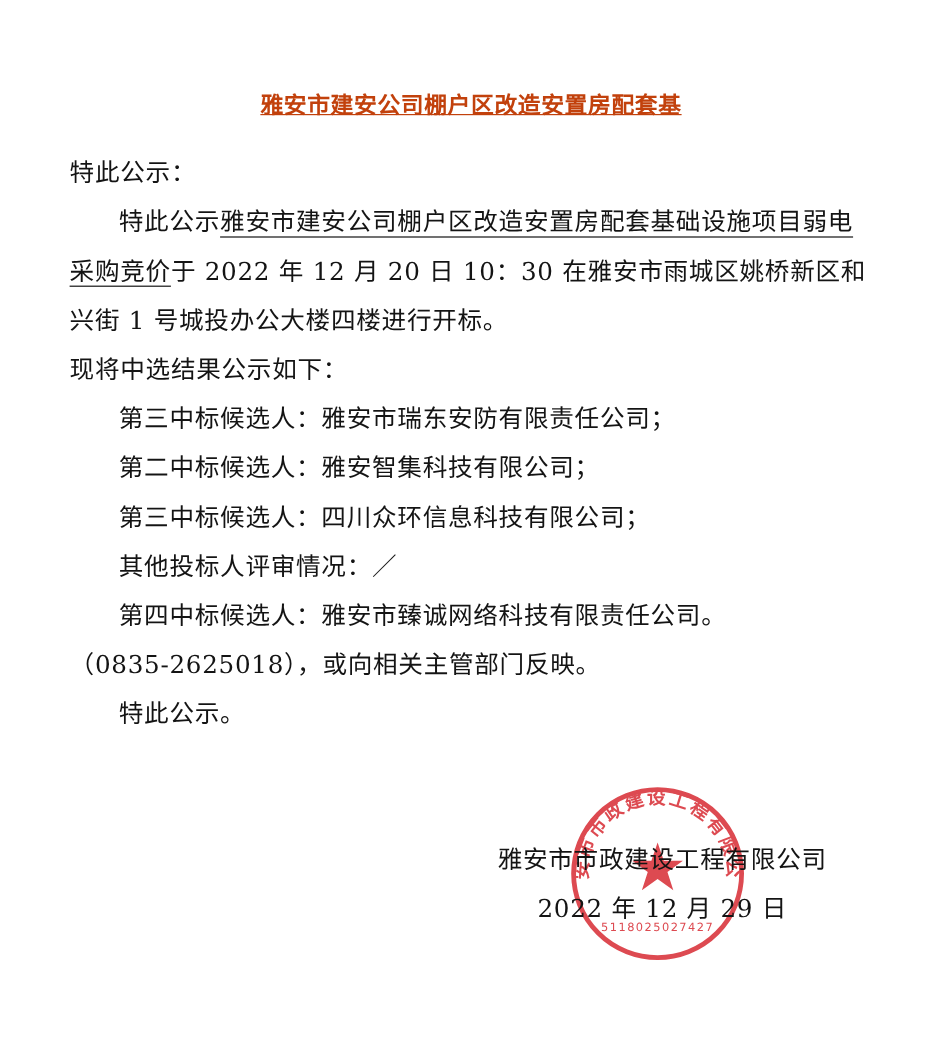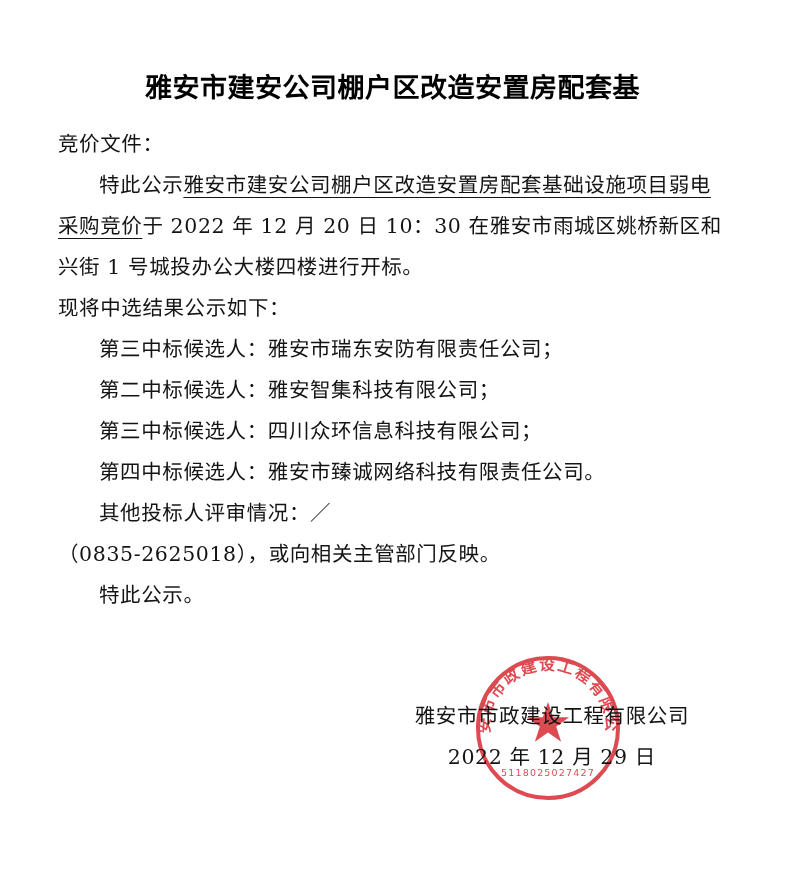--- a/index.html
+++ b/index.html
@@ -16,26 +16,27 @@
   }
   .page {
     position: relative;
     width: 785px;
     height: 870px;
     box-sizing: border-box;
     padding: 66px 58px 0 58px;
   }
   .doc-title {
     text-align: center;
-    font-size: 27px;
+    font-size: 19px;
     font-weight: bold;
     line-height: 44px;
     letter-spacing: 0.5px;
     margin: 0 18px 14px 18px;
-    color: #000000;
+    color: #c2410c;
+    text-decoration: underline;
   }
   .doc-title .line {
     display: block;
   }
   .body-text {
     font-size: 20.5px;
     line-height: 41px;
     letter-spacing: 0.6px;
     color: #141414;
   }
@@ -103,32 +104,32 @@
 <body>
 
 <div class="page">
 
   <div class="doc-title">
     <span class="line">雅安市建安公司棚户区改造安置房配套基</span>
   </div>
 
   <div class="body-text">
 
-    <p class="p">竞价文件：</p>
+    <p class="p">特此公示：</p>
 
     <p class="p p-indent"><span>特此公示</span><span class="underline">雅安市建安公司棚户区改造安置房配套基础设施项目弱电采购竞价</span><span>于 2022 年 12 月 20 日 10：30 在雅安市雨城区姚桥新区和兴街 1 号城投办公大楼四楼进行开标。</span></p>
 
     <p class="p">现将中选结果公示如下：</p>
 
     <p class="p p-indent">第三中标候选人：雅安市瑞东安防有限责任公司；</p>
     <p class="p p-indent">第二中标候选人：雅安智集科技有限公司；</p>
     <p class="p p-indent">第三中标候选人：四川众环信息科技有限公司；</p>
+    <p class="p p-indent">其他投标人评审情况：／</p>
+
     <p class="p p-indent">第四中标候选人：雅安市臻诚网络科技有限责任公司。</p>
-
-    <p class="p p-indent">其他投标人评审情况：／</p>
 
     <p class="p">（0835-2625018），或向相关主管部门反映。</p>
 
     <p class="p p-indent">特此公示。</p>
   </div>
 
   <div class="seal">
     <svg viewBox="0 0 156 156" xmlns="http://www.w3.org/2000/svg" aria-hidden="true">
       <defs>
         <path id="sealArc" d="M 20 78 A 58 58 0 1 1 136 78"></path>

